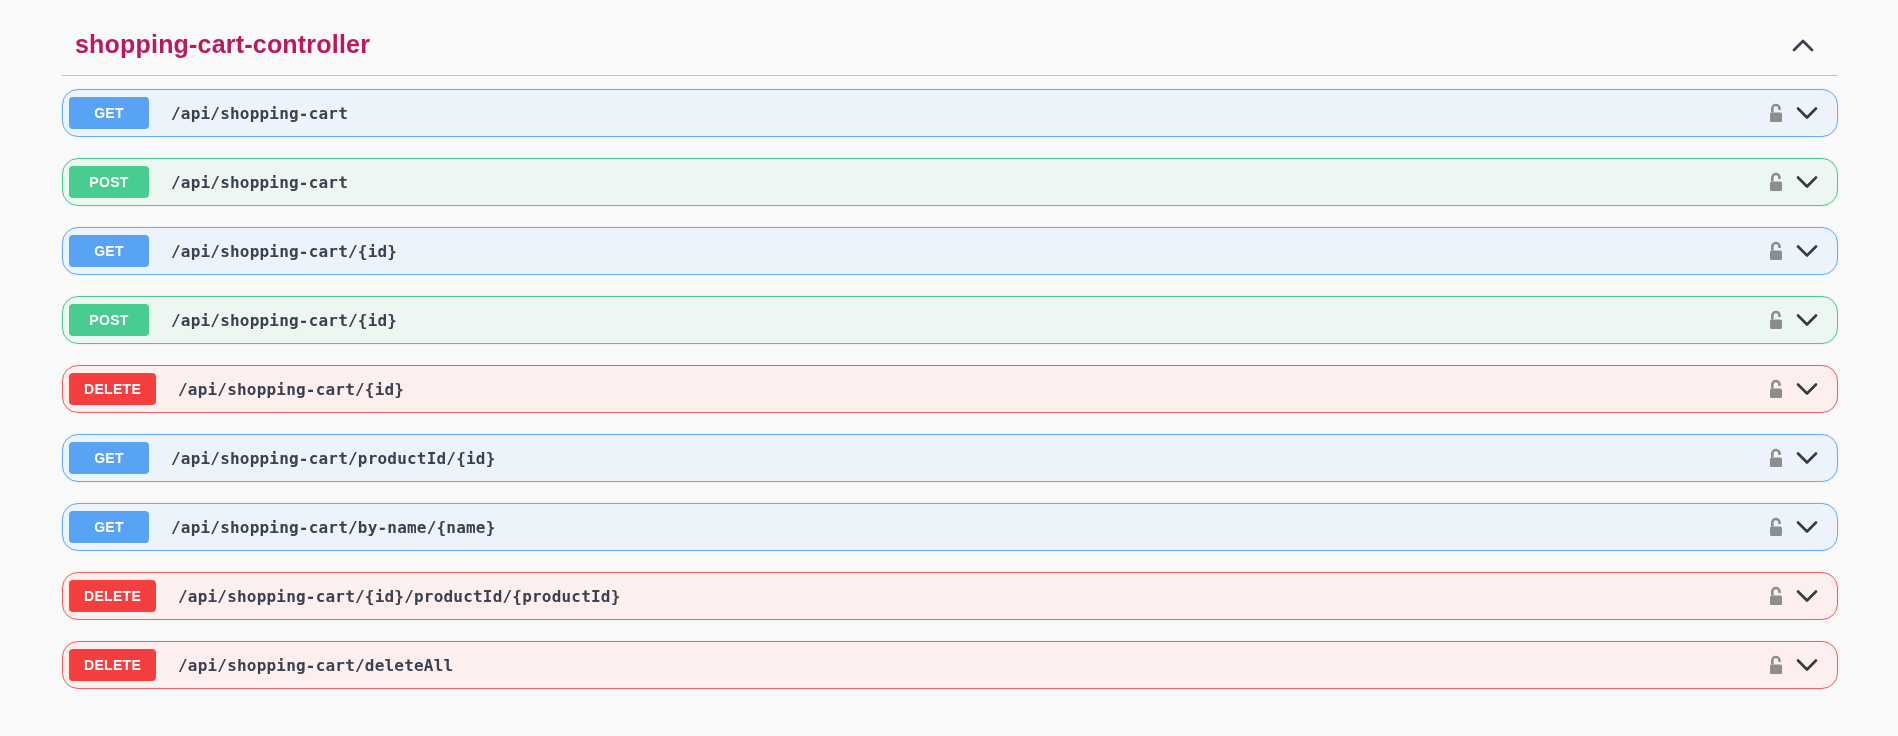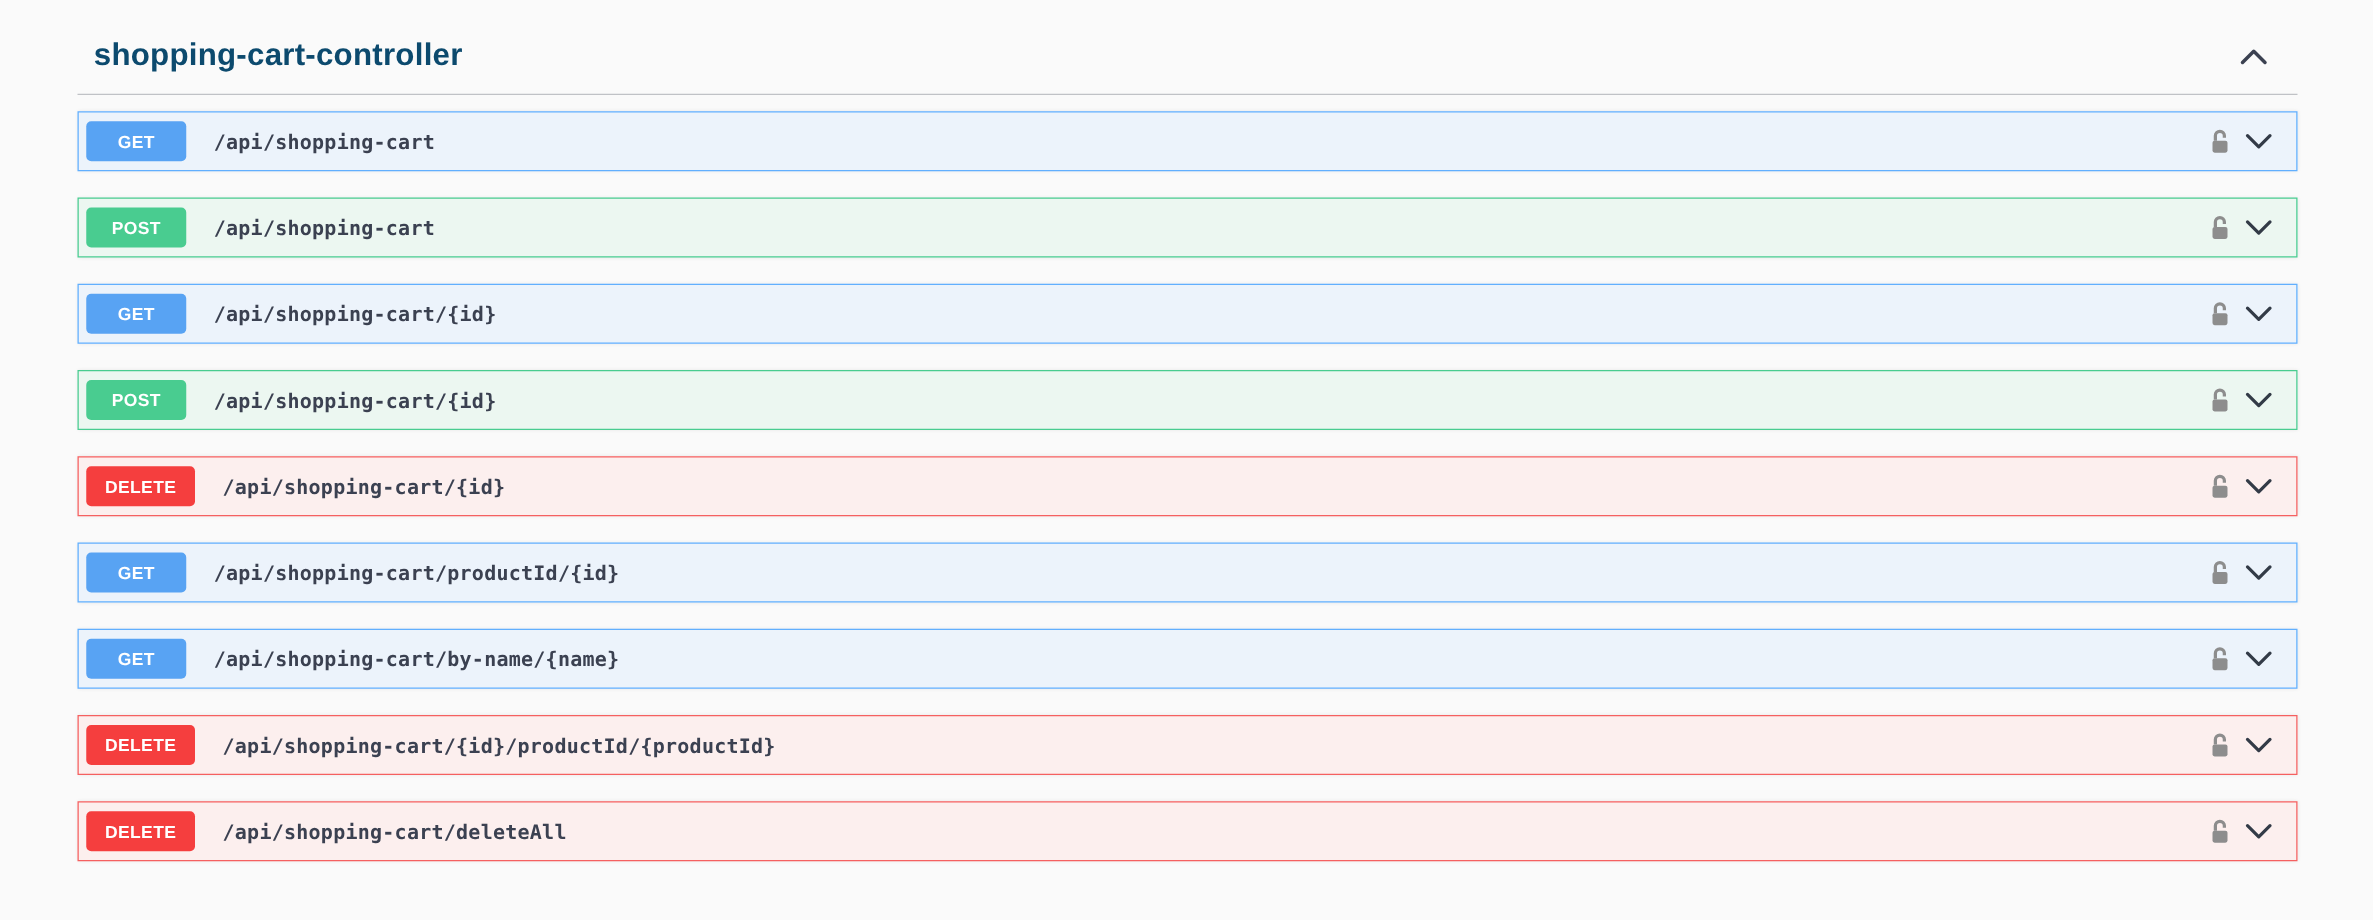--- a/index.html
+++ b/index.html
@@ -17,34 +17,34 @@
     display: flex;
     align-items: center;
     justify-content: space-between;
     padding: 30px 24px 16px 13px;
     border-bottom: 1px solid rgba(59, 65, 81, 0.3);
     cursor: pointer;
   }
   .section-title {
     font-size: 25px;
     font-weight: 700;
-    color: #0c4a6e;
+    color: #be185d;
     letter-spacing: 0.2px;
   }
   .collapse-btn {
     background: transparent; border: none; cursor: pointer;
     display: flex; align-items: center; padding: 0;
   }
   .endpoint-list { margin-top: 13px; }
   .opblock {
     display: flex;
     align-items: center;
     height: 48px;
     border: 1px solid;
-    border-radius: 0;
+    border-radius: 16px;
     margin-bottom: 21px;
     padding: 0 19px 0 6px;
     cursor: pointer;
     box-shadow: 0 0 3px rgba(0,0,0,0.08);
   }
   .method-badge {
     display: inline-block;
     min-width: 80px;
     padding: 0 15px;
     height: 32px;

